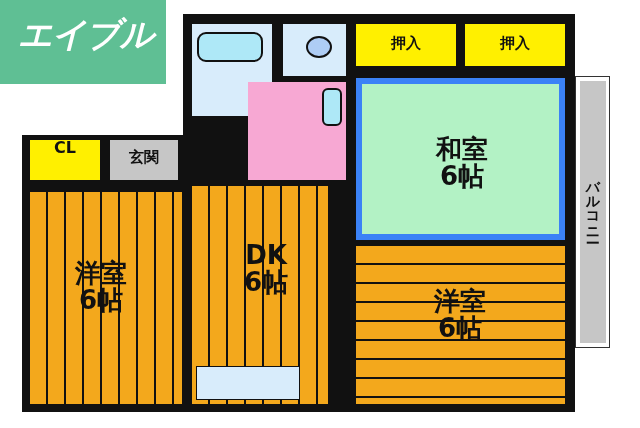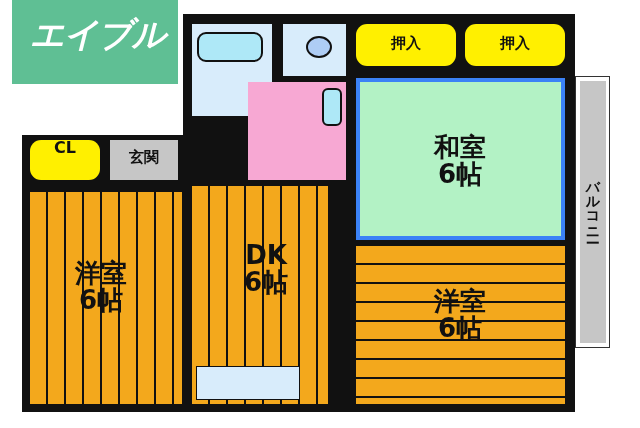--- a/index.html
+++ b/index.html
@@ -1,25 +1,25 @@
 <!DOCTYPE html>
 <html><head>
 <meta charset="utf-8">
 <style>
   html,body{margin:0;padding:0;background:#fff;}
   body{width:640px;height:428px;position:relative;overflow:hidden;font-family:"DejaVu Sans",sans-serif;}
   .abs{position:absolute;box-sizing:border-box;}
-  .logo{left:12px;top:0;width:166px;height:84px;background:#5fbf94;color:#fff;}
+  .logo{left:0;top:0;width:166px;height:84px;background:#5fbf94;color:#fff;}
   .logo-main{position:absolute;left:18px;top:12px;font-size:34px;font-weight:bold;font-style:italic;letter-spacing:-1px;}
   .logo-sub{position:absolute;left:52px;top:58px;font-size:17px;font-weight:bold;}
   .wall{background:#111;}
   .floor{background:repeating-linear-gradient(90deg,#f3a81c 0,#f3a81c 16px,#111 16px,#111 18px);}
   .floorh{background:repeating-linear-gradient(180deg,#f3a81c 0,#f3a81c 17px,#111 17px,#111 19px);}
   .label{font-weight:bold;color:#111;text-align:center;line-height:1.05;}
-  .yellow{background:#fff000;border-radius:11px;}
+  .yellow{background:#fff000;}
   .tatami{background:#b3f2c5;}
   .pink{background:#f7a8d3;}
   .lightblue{background:#d8ecfb;}
   .gray{background:#c6c6c6;}
 </style>
 </head>
 <body>
 
 <div class="abs logo">
   <span class="logo-main">エイブル</span>
@@ -45,21 +45,21 @@
   <div class="abs yellow" style="left:465px;top:24px;width:100px;height:42px;">
     <div class="label" style="margin-top:12px;font-size:15px;">押入</div>
   </div>
   <div class="abs yellow" style="left:30px;top:140px;width:70px;height:40px;">
     <div class="label" style="margin-top:0;font-size:16px;">CL</div>
   </div>
   <div class="abs gray" style="left:110px;top:140px;width:68px;height:40px;">
     <div class="label" style="margin-top:10px;font-size:15px;">玄関</div>
   </div>
 
-  <div class="abs tatami" style="left:356px;top:78px;width:209px;height:162px;border:4px solid #3b82f6;">
+  <div class="abs tatami" style="left:356px;top:78px;width:209px;height:162px;border:6px solid #3b82f6;">
     <div class="label" style="position:absolute;left:60px;top:52px;width:80px;font-size:26px;">
       <div>和室</div>
       <div>6帖</div>
     </div>
   </div>
 
   <div class="abs" style="left:575px;top:76px;width:35px;height:272px;background:#fff;border:1px solid #333;">
     <div class="gray" style="position:absolute;left:4px;top:4px;width:26px;height:262px;">
       <div class="label" style="writing-mode:vertical-rl;font-size:14px;margin:90px auto 0;">バルコニー</div>
     </div>

